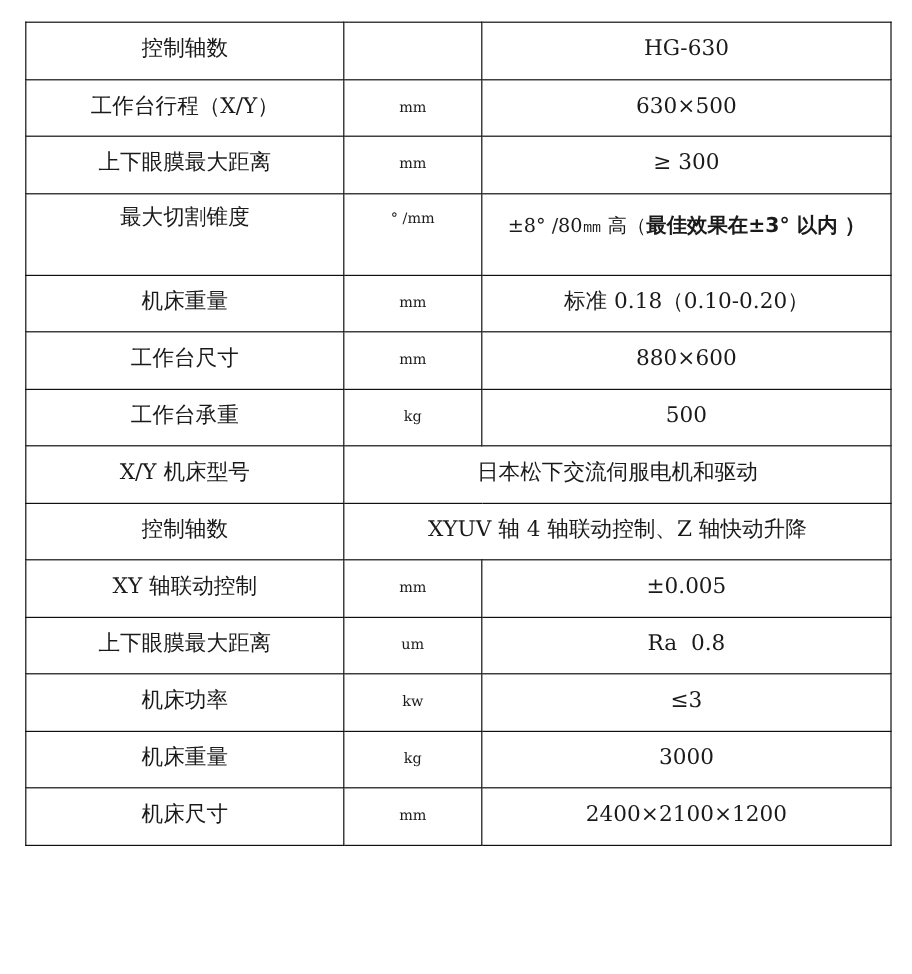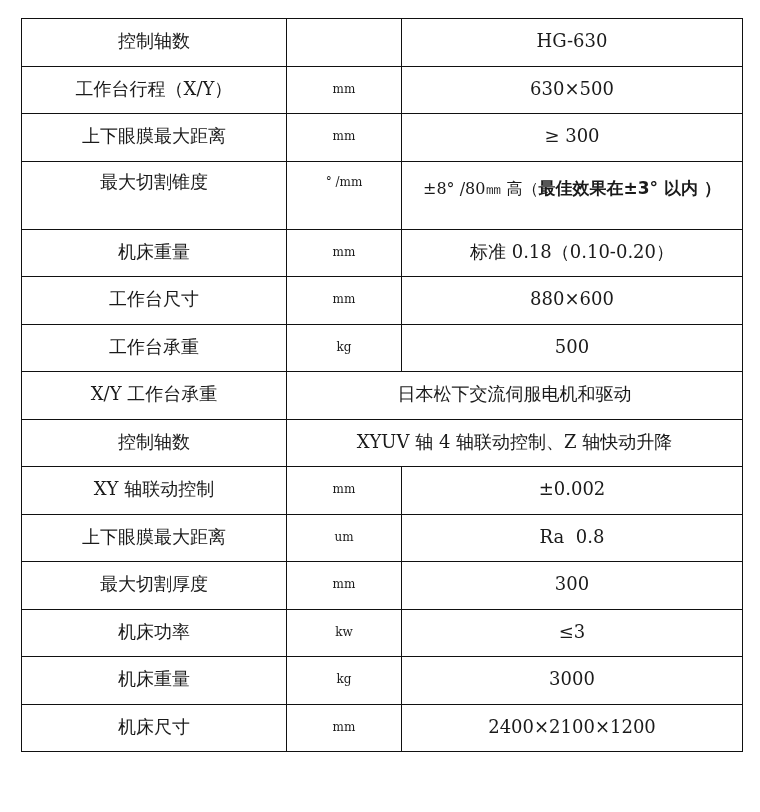--- a/index.html
+++ b/index.html
@@ -101,21 +101,21 @@
         </td>
       <td>
           <span class="cell unit">kg</span>
         </td>
       <td>
           <span class="cell">500</span>
         </td>
     </tr>
     <tr>
       <td class="small">
-          <span class="cell">X/Y 工作台承重</span>
+          <span class="cell">X/Y 机床型号</span>
         </td>
       <td class="small" colspan="2">
           <span class="cell">日本松下交流伺服电机和驱动</span>
         </td>
     </tr>
     <tr>
       <td class="small">
           <span class="cell">控制轴数</span>
         </td>
       <td class="small" colspan="2">
@@ -123,43 +123,32 @@
         </td>
     </tr>
     <tr>
       <td>
           <span class="cell">XY 轴联动控制</span>
         </td>
       <td>
           <span class="cell unit">mm</span>
         </td>
       <td>
-          <span class="cell">±0.002</span>
+          <span class="cell">±0.005</span>
         </td>
     </tr>
     <tr>
       <td>
           <span class="cell">上下眼膜最大距离</span>
         </td>
       <td>
           <span class="cell unit">um</span>
         </td>
       <td>
           <span class="cell" style="white-space:pre">Ra  0.8</span>
-        </td>
-    </tr>
-    <tr>
-      <td>
-          <span class="cell">最大切割厚度</span>
-        </td>
-      <td>
-          <span class="cell unit">mm</span>
-        </td>
-      <td>
-          <span class="cell">300</span>
         </td>
     </tr>
     <tr>
       <td>
           <span class="cell">机床功率</span>
         </td>
       <td>
           <span class="cell unit">kw</span>
         </td>
       <td>

